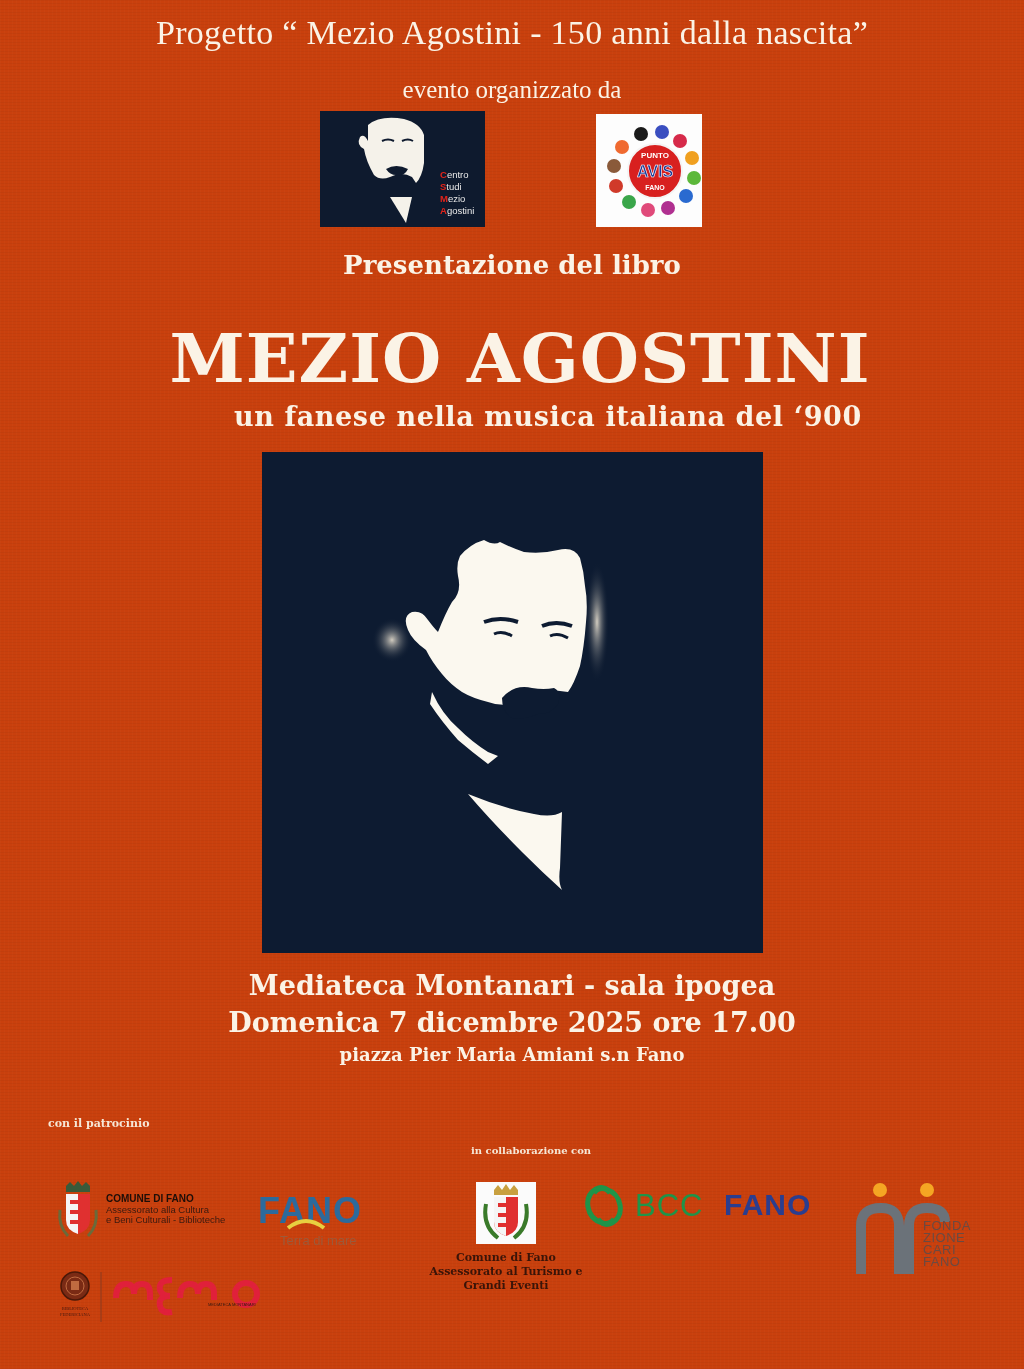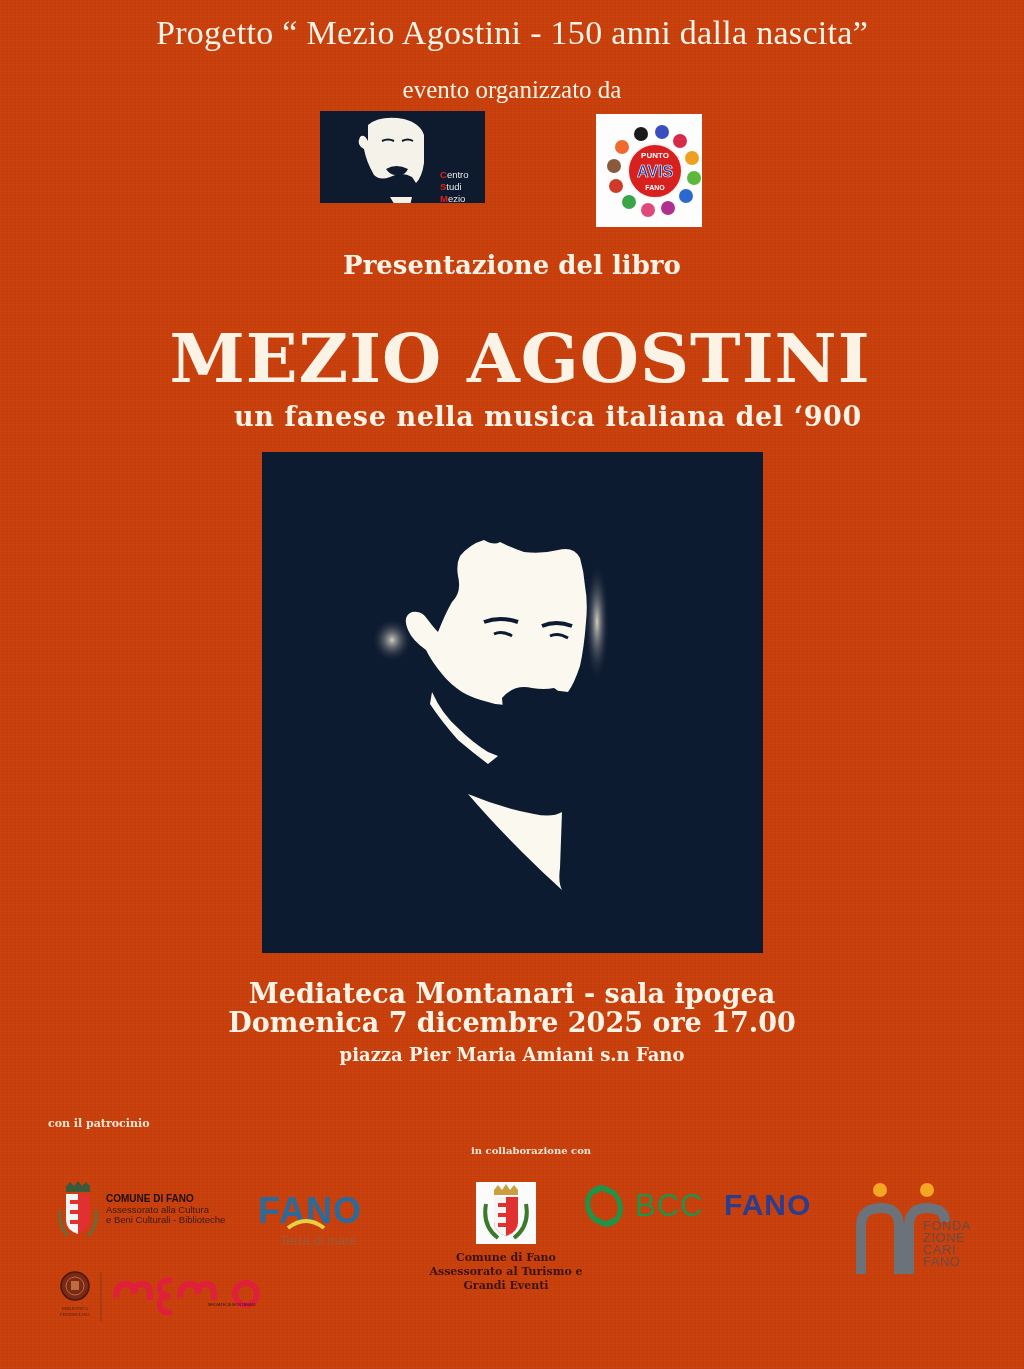--- a/index.html
+++ b/index.html
@@ -14,26 +14,26 @@
   }
   .abs { position: absolute; }
   .center-line { position: absolute; left: 0; width: 1024px; text-align: center; white-space: nowrap; }
 
   #project-title { top: 14px; font-family: "Liberation Serif", serif; font-size: 34px; letter-spacing: 0.3px; }
   #organized-by { top: 76px; font-family: "Liberation Serif", serif; font-size: 25px; }
   #presentation { top: 250px; font-size: 26px; font-weight: bold; }
   #main-title { top: 318px; font-size: 68px; font-weight: bold; letter-spacing: 1px; padding-left: 8px; }
   #subtitle { top: 401px; font-size: 27px; font-weight: bold; letter-spacing: 0.6px; padding-left: 36px; }
 
-  #venue { top: 970px; font-size: 27px; font-weight: bold; margin-top: 8px; }
+  #venue { top: 970px; font-size: 27px; font-weight: bold; }
   #date { top: 1007px; font-size: 27px; font-weight: bold; }
   #address { top: 1044px; font-size: 18px; font-weight: bold; }
 
   
-  #csma-logo { left: 320px; top: 111px; width: 165px; height: 92px; background: #0e1a2e; overflow: hidden; }
+  #csma-logo { left: 320px; top: 111px; width: 165px; height: 116px; background: #0e1a2e; overflow: hidden; }
   #csma-logo .text { position: absolute; left: 120px; top: 58px; font-family: "Liberation Sans", sans-serif; font-size: 9.5px; line-height: 12px; color: #e9e9e9; }
   #csma-logo .text b { color: #e2231a; font-weight: bold; }
   #avis-logo { left: 596px; top: 114px; width: 106px; height: 113px; background: #fdfdfd; }
 
   
   #portrait { left: 262px; top: 452px; width: 501px; height: 501px; background: #0d1b31; overflow: hidden; }
 
   
   #patronage-label { left: 48px; top: 1117px; font-size: 11px; font-weight: bold; color: #f6e7d6; }
   #collab-label { left: 471px; top: 1145px; font-size: 10px; font-weight: bold; color: #f6e7d6; }

